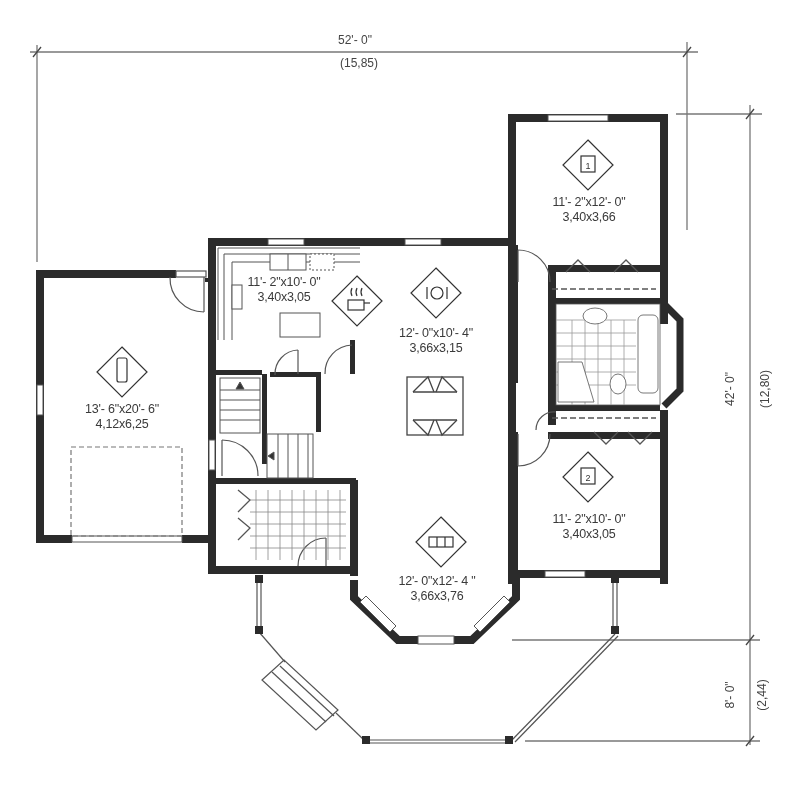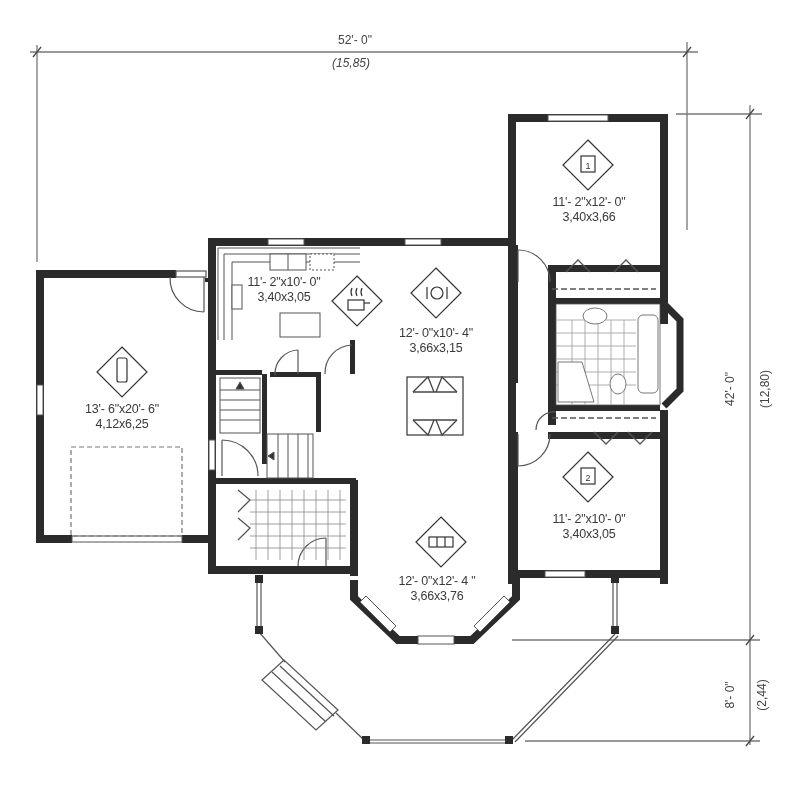--- a/index.html
+++ b/index.html
@@ -218,21 +218,21 @@
     <polygon points="588,140 613,165 588,190 563,165"></polygon>
     <rect x="581" y="156" width="14" height="16"></rect>
     <polygon points="588,452 613,477 588,502 563,477"></polygon>
     <rect x="581" y="468" width="14" height="16"></rect>
   </g>
   <text x="588" y="169" font-size="9" text-anchor="middle" fill="#333" font-family="Liberation Sans, sans-serif">1</text>
   <text x="588" y="481" font-size="9" text-anchor="middle" fill="#333" font-family="Liberation Sans, sans-serif">2</text>
 </svg>
 
 <div class="dim" style="left:338px; top:33px;">52'- 0"</div>
-<div class="dim" style="left:332px; top:56px;font-style:italic;">(15,85)</div>
+<div class="dim" style="left:340px; top:56px;">(15,85)</div>
 <div class="vdim" style="left:713px; top:382px;">42'- 0"</div>
 <div class="vdim" style="left:746px; top:382px;">(12,80)</div>
 <div class="vdim" style="left:716px; top:688px;">8'- 0"</div>
 <div class="vdim" style="left:746px; top:688px;">(2,44)</div>
 
 <div class="lbl" style="left:122px; top:402px;">
   <div>13'- 6"x20'- 6"</div>
   <div>4,12x6,25</div>
 </div>
 <div class="lbl" style="left:284px; top:275px;">

